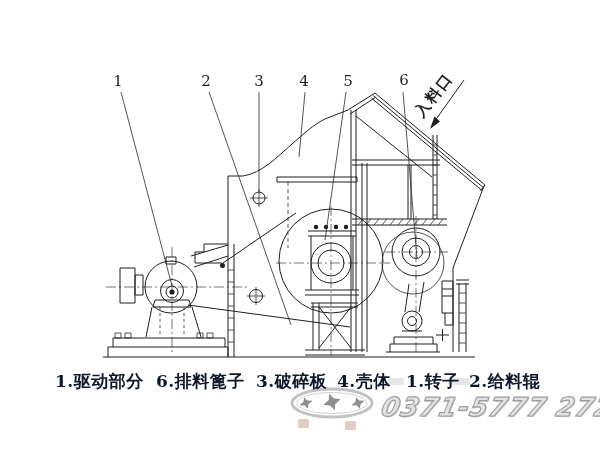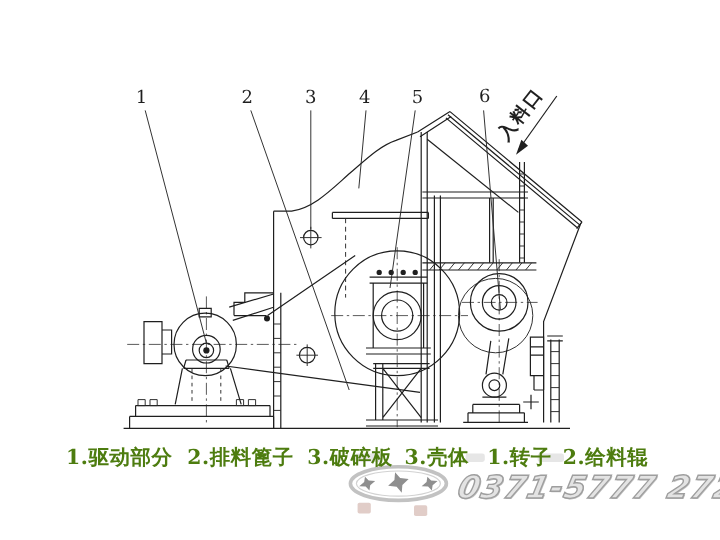--- a/index.html
+++ b/index.html
@@ -5,21 +5,21 @@
   html,body{margin:0;padding:0;background:#fff;}
   .stage{position:relative;width:600px;height:450px;background:#ffffff;overflow:hidden;
          font-family:"DejaVu Serif","Liberation Serif",serif;}
   svg{position:absolute;left:0;top:0;}
   .ink{stroke:#1f1f1f;fill:none;stroke-width:1;}
   .ink-thin{stroke:#2a2a2a;fill:none;stroke-width:.8;}
   .cl{stroke:#3c3c3c;fill:none;stroke-width:.7;stroke-dasharray:10 3 2 3;}
   .tx{fill:#1f1f1f;stroke:none;font-family:"DejaVu Serif","Liberation Serif",serif;}
   .num{font-size:15px;}
   .inlet{font-size:15px;letter-spacing:2px;font-weight:600;}
-  .caption-item{position:absolute;top:370px;font-size:17px;font-weight:600;color:#4d7c0f;
+  .caption-item{position:absolute;top:370px;font-size:17px;font-weight:600;color:#0f172a;
         letter-spacing:.5px;white-space:nowrap;z-index:3;}
   .wmstrip{position:absolute;height:7px;background:#dedede;opacity:.75;z-index:1;border-radius:2px;}
   .phone{position:absolute;left:382px;top:392px;z-index:2;
         font-family:"DejaVu Sans","Liberation Sans",sans-serif;
         font-size:26px;font-weight:bold;font-style:italic;letter-spacing:1px;
         color:#e3e3e3;-webkit-text-stroke:1.2px #9e9e9e;
         text-shadow:1px 1px 0 #c2c2c2;transform:skewX(-12deg);white-space:nowrap;}
   .logo{position:absolute;left:278px;top:378px;z-index:1;}
 </style>
 </head>
@@ -151,20 +151,20 @@
       <path transform="rotate(-18 80 25)" d="M80,19 L82,23 L87,25 L82,27 L80,31 L78,27 L73,25 L78,23 Z"></path>
     </g>
     <rect x="20" y="41" width="11" height="9" rx="1.5" fill="#c49b92" opacity="0.5"></rect>
     <rect x="67" y="43" width="11" height="9" rx="1.5" fill="#c49b92" opacity="0.5"></rect>
   </svg>
 
   <div class="phone">0371-5777 2727</div>
 
   <div>
     <span class="caption-item" style="left:55px;">1.驱动部分</span>
-    <span class="caption-item" style="left:156px;">2.排料篦子</span>
+    <span class="caption-item" style="left:156px;">6.排料篦子</span>
     <span class="caption-item" style="left:256px;">3.破碎板</span>
-    <span class="caption-item" style="left:337px;">3.壳体</span>
+    <span class="caption-item" style="left:337px;">4.壳体</span>
     <span class="caption-item" style="left:406px;">1.转子</span>
     <span class="caption-item" style="left:469px;">2.给料辊</span>
   </div>
 
 </div>
 
 </body></html>

